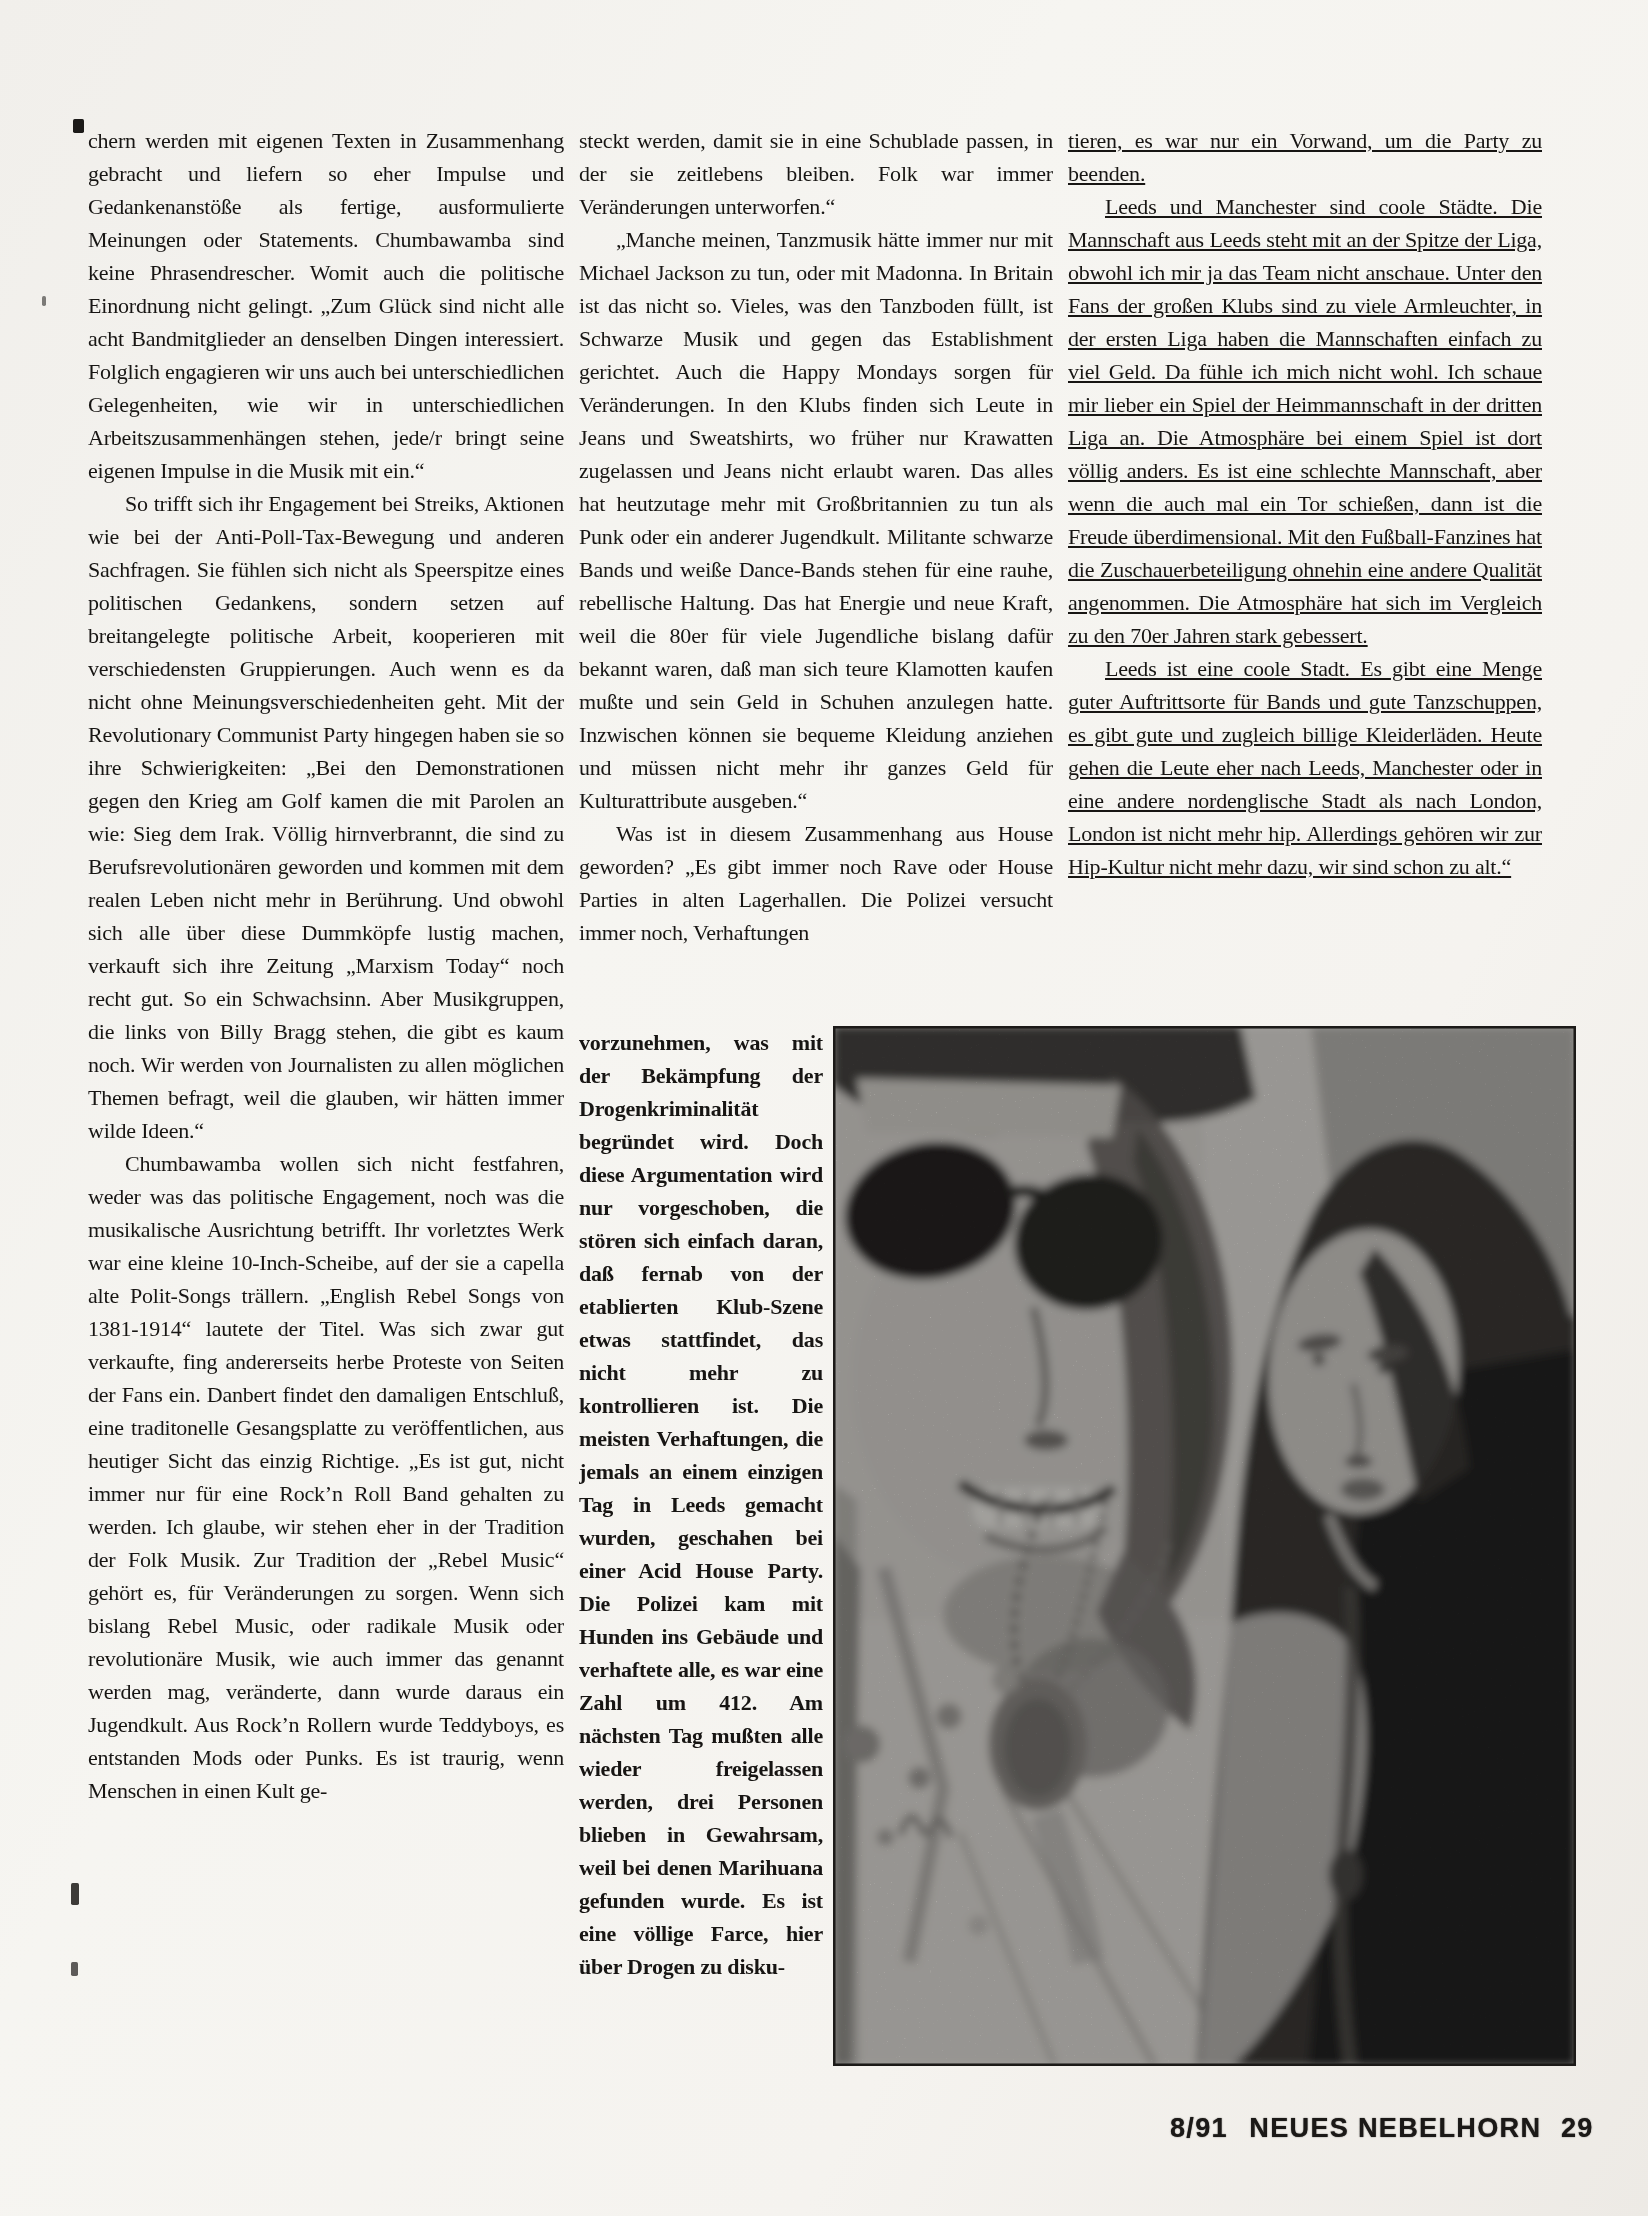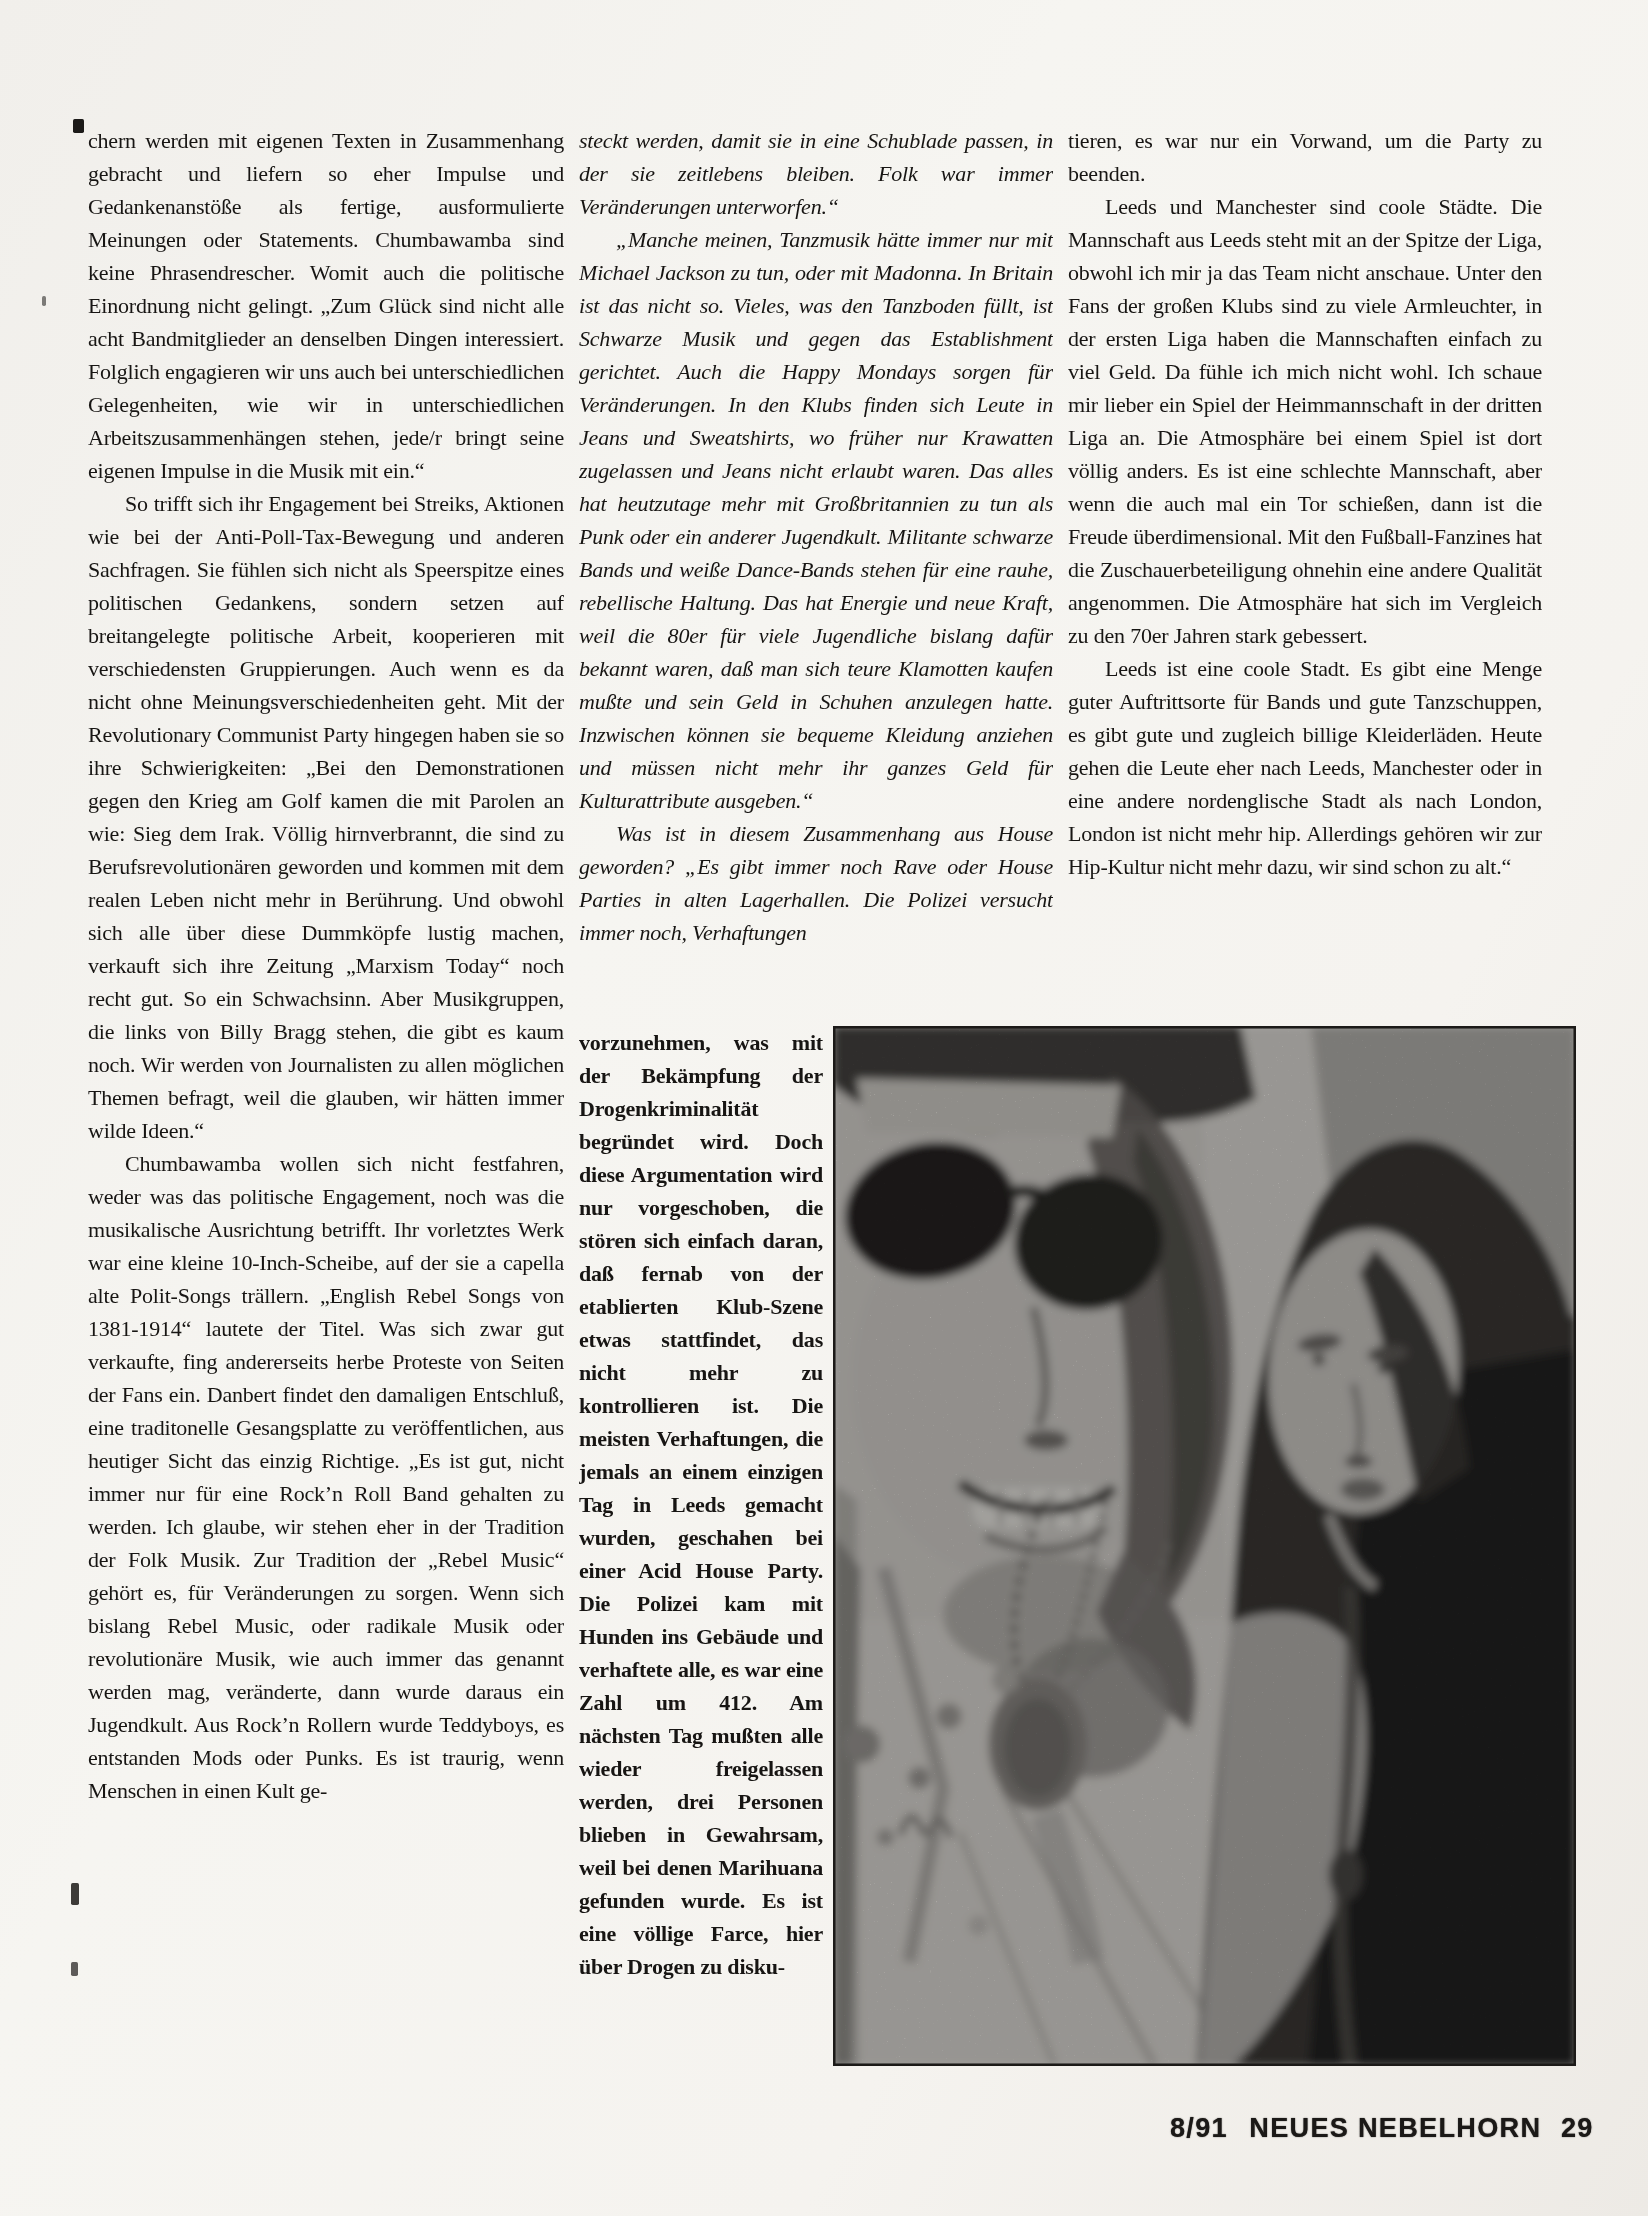--- a/index.html
+++ b/index.html
@@ -19,23 +19,23 @@
     color:#171513;
     text-align:justify;
     hyphens:auto;
     -webkit-hyphens:auto;
     overflow:hidden;
     letter-spacing:-0.2px;
   }
   .textcol p{margin:0;padding:0;}
   .textcol p.indent{text-indent:37px;}
   .col1{left:88px;top:124px;width:476px;height:1920px;}
-  .col2full{left:579px;top:124px;width:474px;height:899px;font-style:italic;}
+  .col2full{left:579px;top:124px;width:474px;height:899px;}
   .col2narrow{left:579px;top:1026px;width:244px;height:1057px;font-weight:bold;}
-  .col3{left:1068px;top:124px;width:474px;height:913px;}
+  .col3{left:1068px;top:124px;width:474px;height:913px;text-decoration:underline;}
   .photo{
     position:absolute;left:833px;top:1026px;width:743px;height:1040px;
     margin:0;padding:0;
   }
   .photo svg{display:block;width:100%;height:100%;}
   .footer{
     position:absolute;left:1170px;top:2111px;width:372px;
     font-family:"Liberation Sans","DejaVu Sans",sans-serif;
     font-weight:bold;font-size:28px;line-height:34px;
     color:#1b1917;letter-spacing:1.3px;

